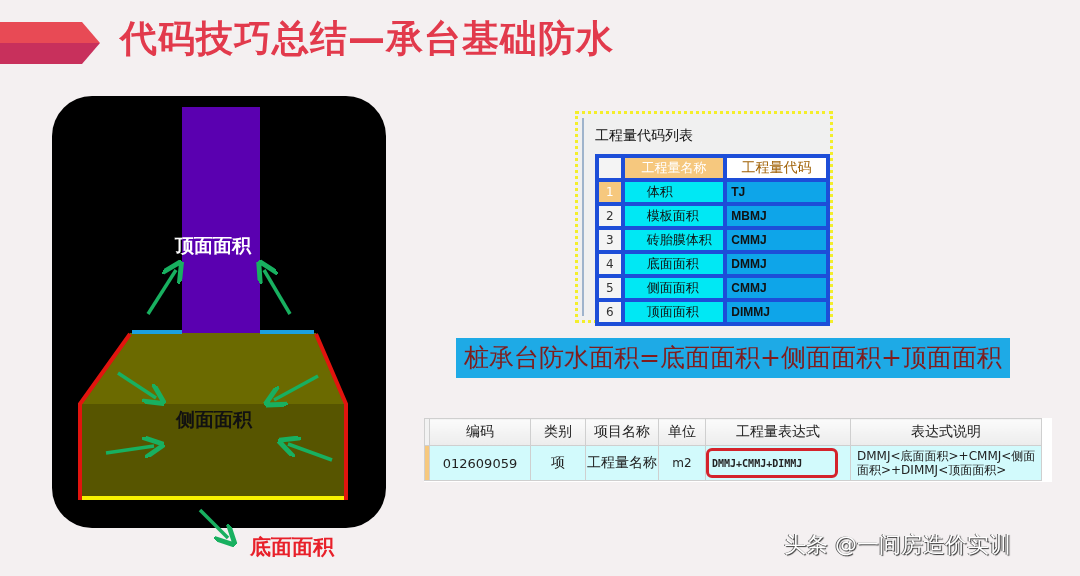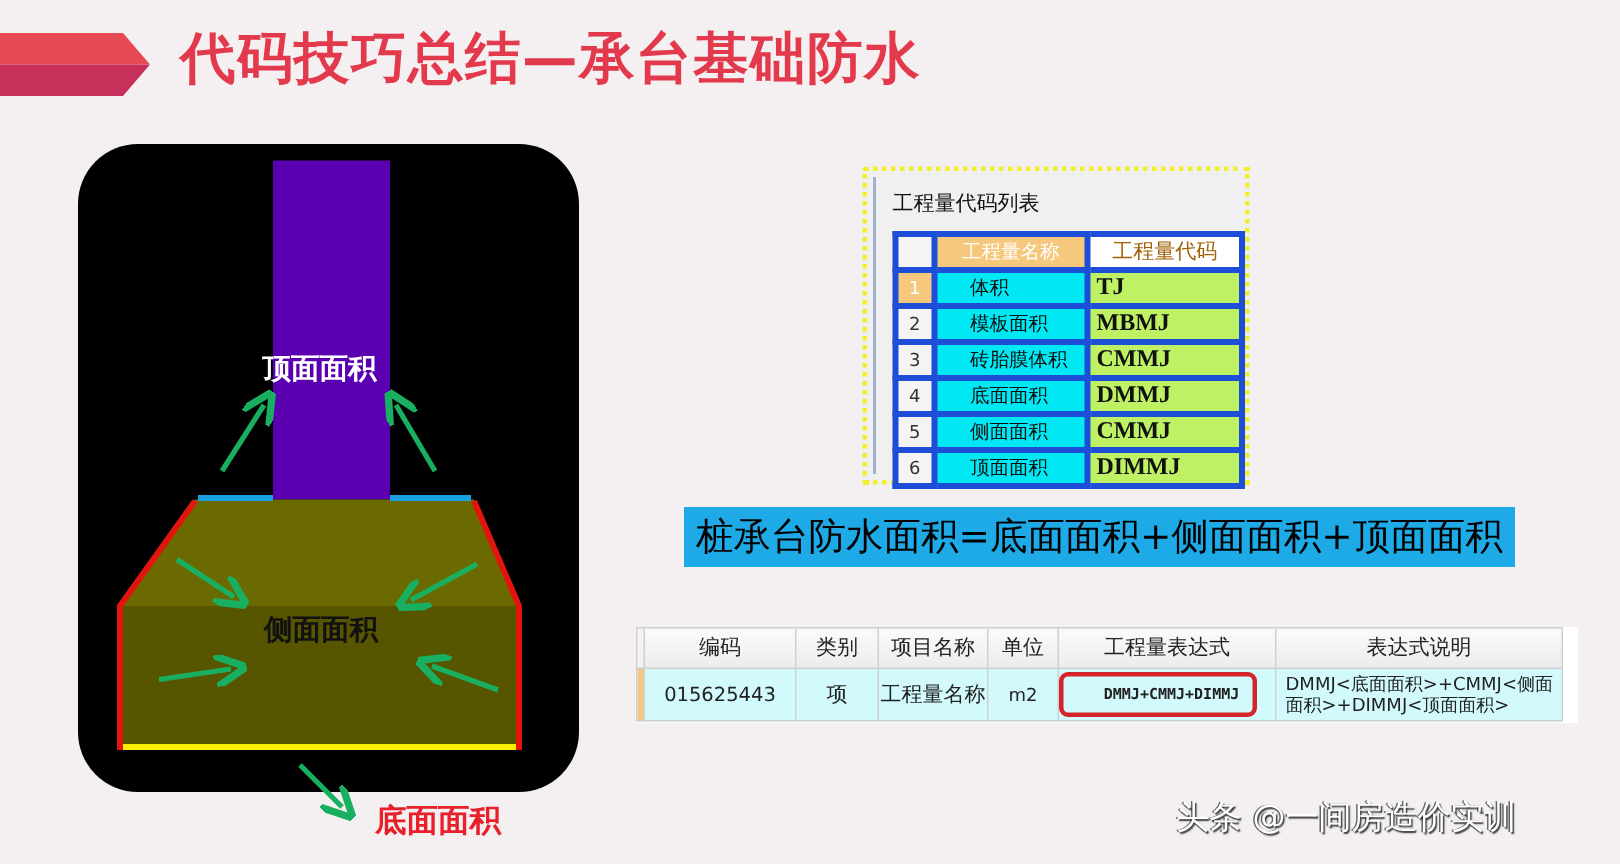--- a/index.html
+++ b/index.html
@@ -50,39 +50,39 @@
     position: absolute; left: 17px; top: 40px; border-collapse: collapse;
     font-size: 13px;
   }
   .code-table th, .code-table td { height: 20px; padding: 0; border: 4px solid #1d4ed8; }
   .code-table th.idx { width: 22px; background: #f4f4f4; }
   .code-table th.name { width: 100px; background: #f6c87e; color: #fff; font-weight: normal; }
   .code-table th.code { width: 100px; background: #fff; color: #a16207; font-weight: normal; font-size: 14px; }
   .code-table td.idx { background: #f4f4f4; text-align: center; color: #333; font-size: 12px; }
   .code-table tr.sel td.idx { background: #f6c87e; color: #fff; }
   .code-table td.name { background: #00e8f4; text-align: left; padding-left: 22px; color: #111; margin-top: 28px; }
-  .code-table td.code { background: #bef264; padding-left: 4px; color: #111;
-    font-family: Liberation Serif, serif; font-size: 16px; font-weight: bold; }
+  .code-table td.code { background: #0ea5e9; padding-left: 4px; color: #111;
+    font-family: Liberation Sans, sans-serif; font-size: 12px; font-weight: bold; }
   
   .formula {
     position: absolute; left: 456px; top: 338px; width: 554px; height: 40px;
-    background: #1eaae6; color: #000000; font-size: 25px; line-height: 40px;
+    background: #1eaae6; color: #7f1d1d; font-size: 25px; line-height: 40px;
     padding-left: 8px; box-sizing: border-box; white-space: nowrap;
   }
   
   .qty-wrap { position: absolute; left: 424px; top: 418px; width: 628px; height: 64px; background:#fff; }
   .qty-table { border-collapse: collapse; font-size: 14px; position:absolute; left:0; top:0; }
   .qty-table th, .qty-table td { border: 1px solid #cfcfcf; padding: 0; text-align: center; }
   .qty-table th { height: 26px; font-weight: normal; color: #222; background: linear-gradient(#fbfbfb,#ececec); }
   .qty-table td { height: 34px; background: #d2fafc; color: #222; }
   .qty-table td.lead { width: 4px; background: #f6c87e; }
   .qty-table th.lead { width: 4px; background: #f2f2f2; }
   .qty-table td.code-val { font-size: 13px; }
   .qty-table td.unit { font-size: 12px; }
-  .qty-table td.expr { text-align: center; padding-left: 6px;
+  .qty-table td.expr { text-align: left; padding-left: 6px;
     font-family: "DejaVu Sans Mono", monospace; font-size: 10px; font-weight: bold; }
   .qty-table td.desc { text-align: left; padding-left: 6px; font-size: 12px; line-height: 14px; }
   .expr-box {
     position: absolute; left: 282px; top: 30px; width: 132px; height: 30px;
     border: 3px solid #d4232b; border-radius: 6px; box-sizing: border-box;
   }
   
   .watermark {
     position: absolute; left: 784px; top: 530px; font-size: 22px; color: #fff;
     text-shadow: 1px 1px 1px #333, -1px 0 0 #666; white-space: nowrap;
@@ -199,21 +199,21 @@
         <th style="width:54px">类别</th>
         <th style="width:72px">项目名称</th>
         <th style="width:46px">单位</th>
         <th style="width:144px">工程量表达式</th>
         <th style="width:190px">表达式说明</th>
       </tr>
     </thead>
     <tbody>
       <tr>
         <td class="lead"></td>
-        <td class="code-val">015625443</td>
+        <td class="code-val">012609059</td>
         <td>项</td>
         <td>工程量名称</td>
         <td class="unit">m2</td>
         <td class="expr">DMMJ+CMMJ+DIMMJ</td>
         <td class="desc">DMMJ&lt;底面面积&gt;+CMMJ&lt;侧面面积&gt;+DIMMJ&lt;顶面面积&gt;</td>
       </tr>
     </tbody>
   </table>
   <div class="expr-box"></div>
 </div>

